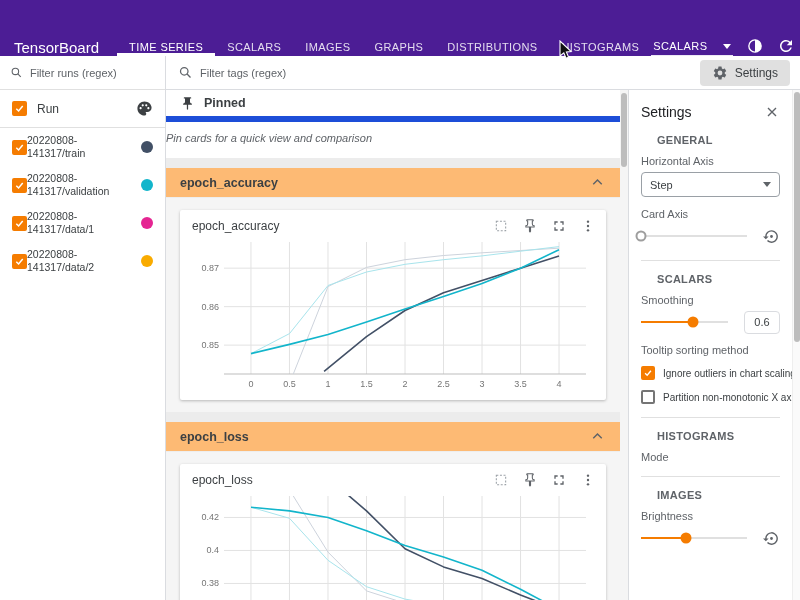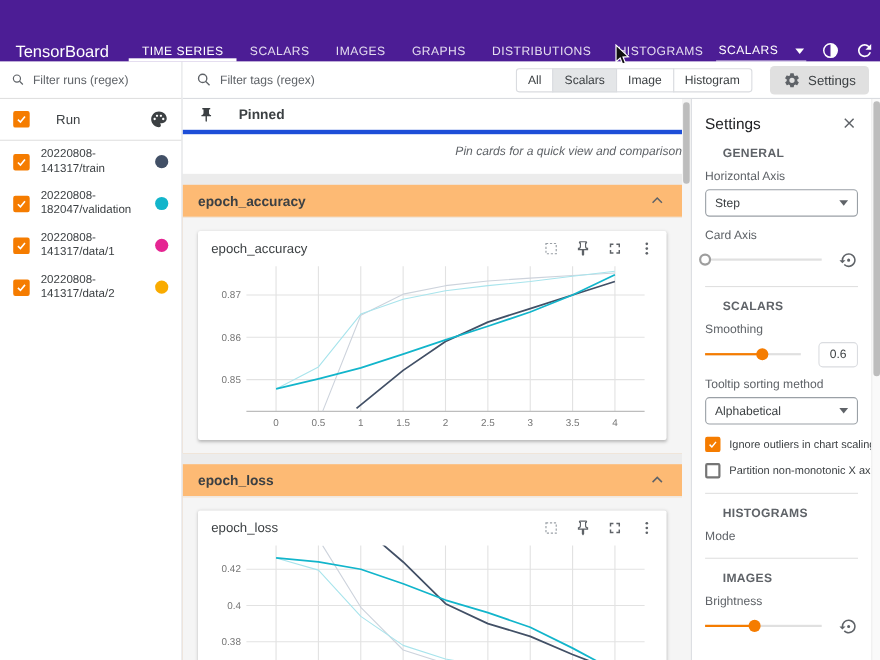--- a/index.html
+++ b/index.html
@@ -26,23 +26,23 @@
   .lower-row{display:flex;height:526px}
   .main-content{width:462px;background:#ececec;position:relative;overflow:hidden}
   .settings-panel{width:164px;border-left:1px solid #dadce0;background:#fff;padding:0 12px;overflow:hidden}
   .right-scrollbar{width:8px;background:#fafafa;border-left:1px solid #eee;position:relative}
 
   
   .search-row{height:34px;border-bottom:1px solid #e0e0e0;display:flex;align-items:center;gap:7px;padding:0 10px}
   .search-row input{border:0;outline:0;font-size:11px;width:100%;color:#3c4043;font-family:inherit;background:transparent}
   .search-row input::placeholder{color:#5f6368}
   .run-header{height:38px;display:flex;align-items:center;padding:0 12px;border-bottom:1px solid #e0e0e0}
-  .run-header .lbl{font-size:12px;margin-left:24px;flex:1}
+  .run-header .lbl{font-size:12px;margin-left:10px;flex:1}
   .run-row{height:38px;display:flex;align-items:center;padding:0 12px}
-  .run-name{margin-left:10px;font-size:10.5px;line-height:13px;color:#3c4043;flex:1}
+  .run-name{font-size:10.5px;line-height:13px;color:#3c4043;flex:1}
   .run-dot{width:12px;height:12px;border-radius:50%;flex:none}
 
   .cb{width:15px;height:15px;border-radius:2px;border:2px solid #757575;background:#fff;flex:none;display:flex;align-items:center;justify-content:center;cursor:pointer}
   .cb svg{display:none}
   .cb.checked{background:#f57c00;border-color:#f57c00}
   .cb.checked svg{display:block}
 
   
   .tag-filter{flex:1;display:flex;align-items:center;gap:7px}
   .tag-filter input{border:0;outline:0;font-size:11px;width:200px;color:#3c4043;font-family:inherit}
@@ -52,23 +52,23 @@
   .pill:first-child{border-radius:3px 0 0 3px;margin-left:0}
   .pill:last-child{border-radius:0 3px 3px 0}
   .pill.hover{background:#e4e6e8}
   .settings-btn{display:flex;align-items:center;gap:7px;background:#e0e0e0;border:none;border-radius:4px;padding:5px 12px;font-size:12px;font-weight:500;color:#3c4043;cursor:pointer;font-family:inherit}
 
   
   .main-scroll{width:454px;height:100%}
   .main-scrollbar{position:absolute;top:0;right:0;width:8px;height:100%;background:#f5f5f5}
   .scroll-thumb{position:absolute;left:1px;width:6px;background:#bdbdbd;border-radius:3px}
   .pinned-block{background:#fff;margin-bottom:10px}
-  .pinned-head{height:32px;display:flex;align-items:center;gap:22px;padding:0 14px;border-bottom:4px solid #1d4ed8}
+  .pinned-head{height:32px;display:flex;align-items:center;gap:9px;padding:0 14px;border-bottom:6px solid #1d4ed8}
   .pinned-head .t{font-size:12.5px;font-weight:bold}
-  .pinned-hint{font-size:11px;font-style:italic;color:#5f6368;text-align:right;padding:10px 0 14px}
+  .pinned-hint{font-size:11px;font-style:italic;color:#5f6368;text-align:left;padding:10px 0 14px}
   .section{background:#fdba74;margin-bottom:10px}
   .section-head{height:30px;display:flex;align-items:center;justify-content:space-between;padding:0 14px;border-bottom:1px solid #eee;cursor:pointer}
   .section-head .t{font-size:12.5px;font-weight:bold}
   .section-body{background:#f5f5f5;padding:12px 14px}
   .chart-card{background:#fff;border-radius:2px;box-shadow:0 1px 3px rgba(0,0,0,.25);padding:6px 10px 6px 10px}
   .card-head{display:flex;align-items:center;justify-content:space-between;padding:2px 0 2px 2px}
   .card-title{font-size:12px;color:#3c4043}
   .card-icons{display:flex;align-items:center;gap:13px}
   .card-icons .ci{width:16px;height:16px;cursor:pointer}
 
@@ -154,21 +154,21 @@
         </span>
         <span class="run-name"><span>20220808-</span><br><span>141317/train</span></span>
         <span class="run-dot" style="background: rgb(66, 80, 102);"></span>
       </div>
       <div class="run-row">
         <span class="cb checked">
           <svg width="11" height="11" viewBox="0 0 24 24">
               <path d="M5 12.5l5 5 9-11" stroke="#fff" stroke-width="3.2" fill="none"></path>
             </svg>
         </span>
-        <span class="run-name"><span>20220808-</span><br><span>182047/validation</span></span>
+        <span class="run-name"><span>20220808-</span><br><span>141317/validation</span></span>
         <span class="run-dot" style="background: rgb(18, 181, 203);"></span>
       </div>
       <div class="run-row">
         <span class="cb checked">
           <svg width="11" height="11" viewBox="0 0 24 24">
               <path d="M5 12.5l5 5 9-11" stroke="#fff" stroke-width="3.2" fill="none"></path>
             </svg>
         </span>
         <span class="run-name"><span>20220808-</span><br><span>141317/data/1</span></span>
         <span class="run-dot" style="background: rgb(229, 37, 146);"></span>
@@ -187,26 +187,20 @@
 
   <div class="right-col">
 
     <div class="toolbar">
       <div class="tag-filter">
         <svg width="15" height="15" viewBox="0 0 24 24">
           <circle cx="10" cy="10" r="6" fill="none" stroke="#5f6368" stroke-width="2"></circle>
           <line x1="14.5" y1="14.5" x2="20" y2="20" stroke="#5f6368" stroke-width="2"></line>
         </svg>
         <input type="text" placeholder="Filter tags (regex)" style="">
-      </div>
-      <div class="pill-group">
-        <button class="pill">All</button>
-        <button class="pill hover">Scalars</button>
-        <button class="pill">Image</button>
-        <button class="pill">Histogram</button>
       </div>
       <button class="settings-btn">
         <svg width="16" height="16" viewBox="0 0 24 24">
           <path fill="#5f6368" d="M19.14 12.94c.04-.3.06-.61.06-.94 0-.32-.02-.64-.07-.94l2.03-1.58a.49.49 0 0 0 .12-.61l-1.92-3.32a.49.49 0 0 0-.59-.22l-2.39.96c-.5-.38-1.03-.7-1.62-.94l-.36-2.54a.48.48 0 0 0-.48-.41h-3.84c-.24 0-.43.17-.47.41l-.36 2.54c-.59.24-1.13.57-1.62.94l-2.39-.96a.49.49 0 0 0-.59.22L2.74 8.87a.49.49 0 0 0 .12.61l2.03 1.58c-.05.3-.09.63-.09.94s.02.64.07.94l-2.03 1.58a.49.49 0 0 0-.12.61l1.92 3.32c.12.22.37.29.59.22l2.39-.96c.5.38 1.03.7 1.62.94l.36 2.54c.05.24.24.41.48.41h3.84c.24 0 .44-.17.47-.41l.36-2.54c.59-.24 1.13-.56 1.62-.94l2.39.96c.22.08.47 0 .59-.22l1.92-3.32a.49.49 0 0 0-.12-.61l-2.01-1.58zM12 15.6A3.6 3.6 0 1 1 15.6 12 3.6 3.6 0 0 1 12 15.6z"></path>
         </svg>
         <span>Settings</span>
       </button>
     </div>
 
     <div class="lower-row">
@@ -399,24 +393,20 @@
         <div class="sec-label">SCALARS</div>
         <div class="ctl-label">Smoothing</div>
         <div class="slider-row">
           <div class="slider gray">
             <div class="fill" style="width: 60%;"></div>
             <div class="thumb" style="left: 60%;"></div>
           </div>
           <input class="num-box" value="0.6" style="">
         </div>
         <div class="ctl-label">Tooltip sorting method</div>
-        <div class="select-box">
-          <span>Alphabetical</span>
-          <span class="caret-g"></span>
-        </div>
         <div class="check-row">
           <span class="cb checked">
             <svg width="10" height="10" viewBox="0 0 24 24">
                 <path d="M5 12.5l5 5 9-11" stroke="#fff" stroke-width="3.2" fill="none"></path>
               </svg>
           </span>
           <span class="lbl">Ignore outliers in chart scaling</span>
         </div>
         <div class="check-row">
           <span class="cb">

